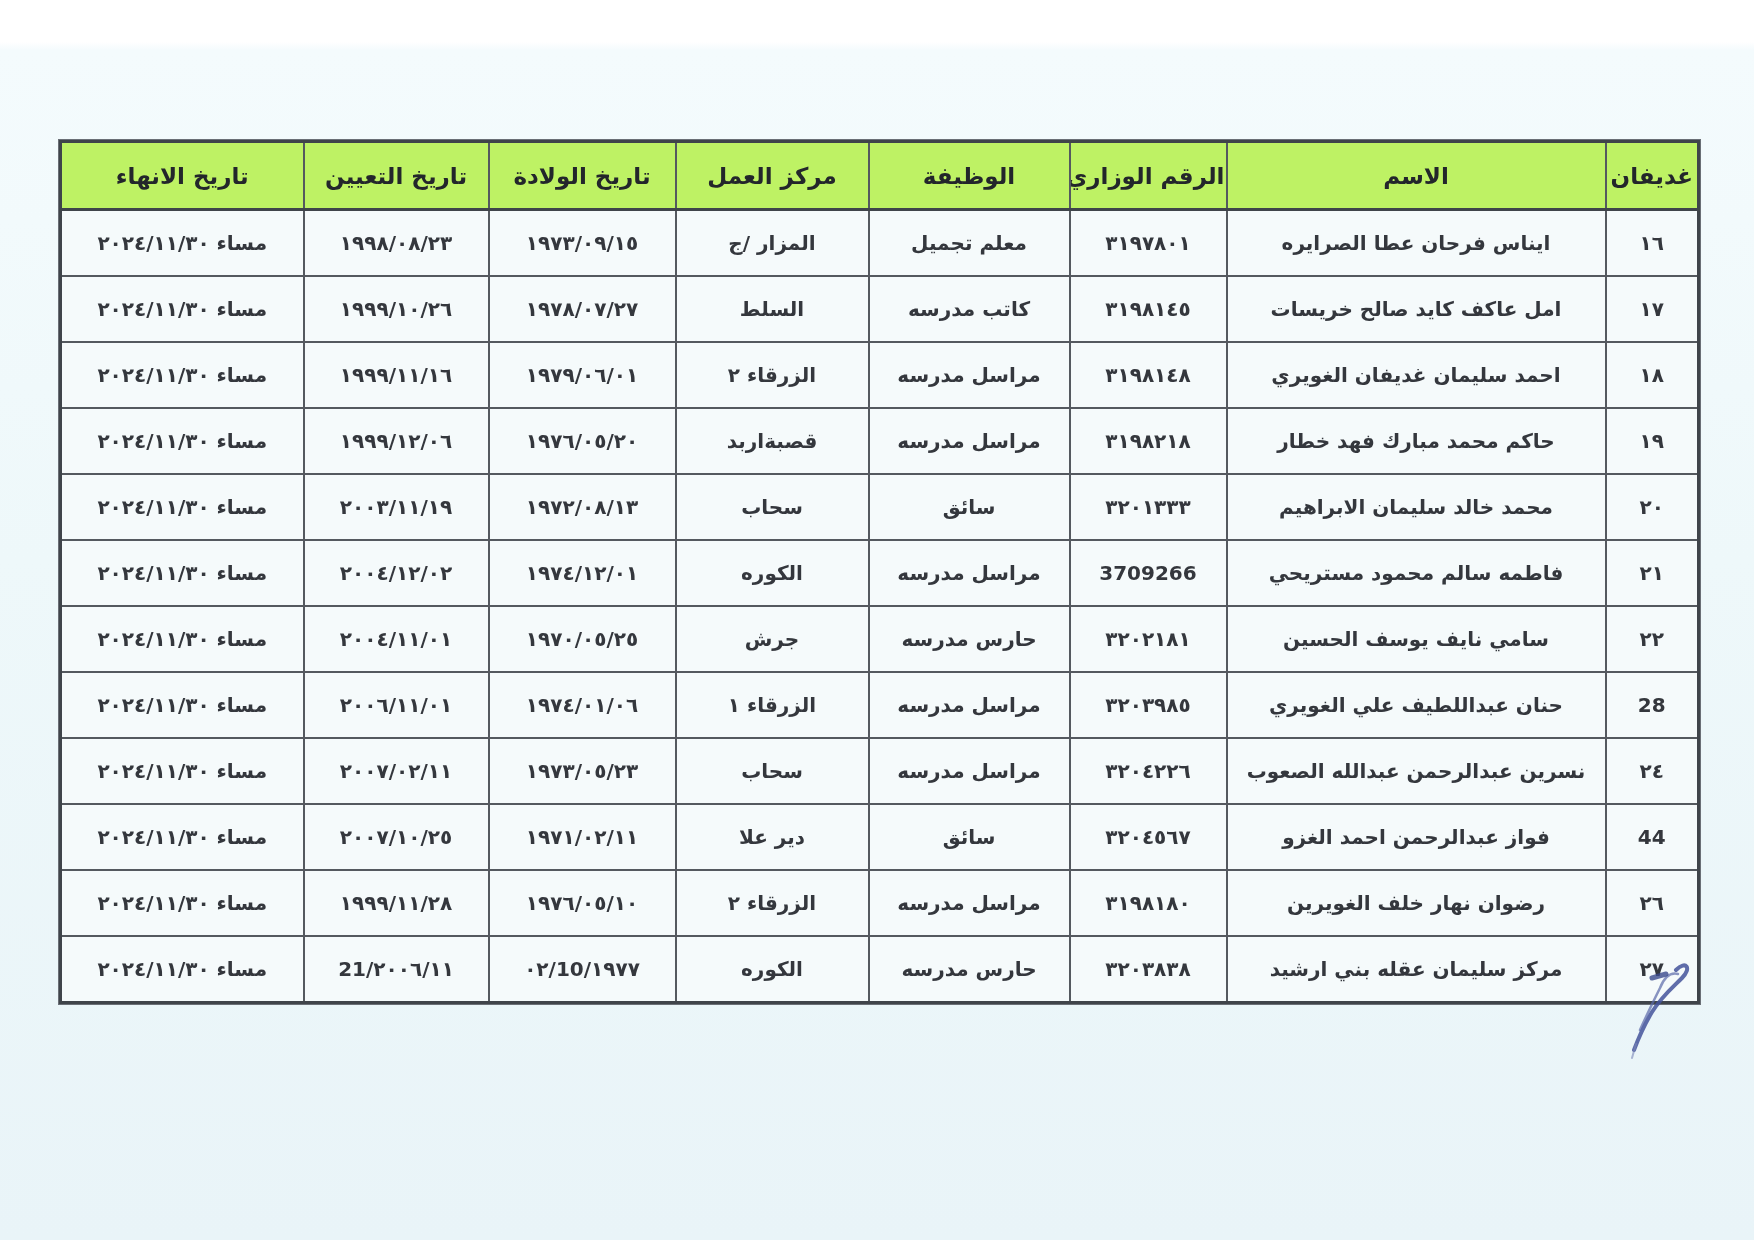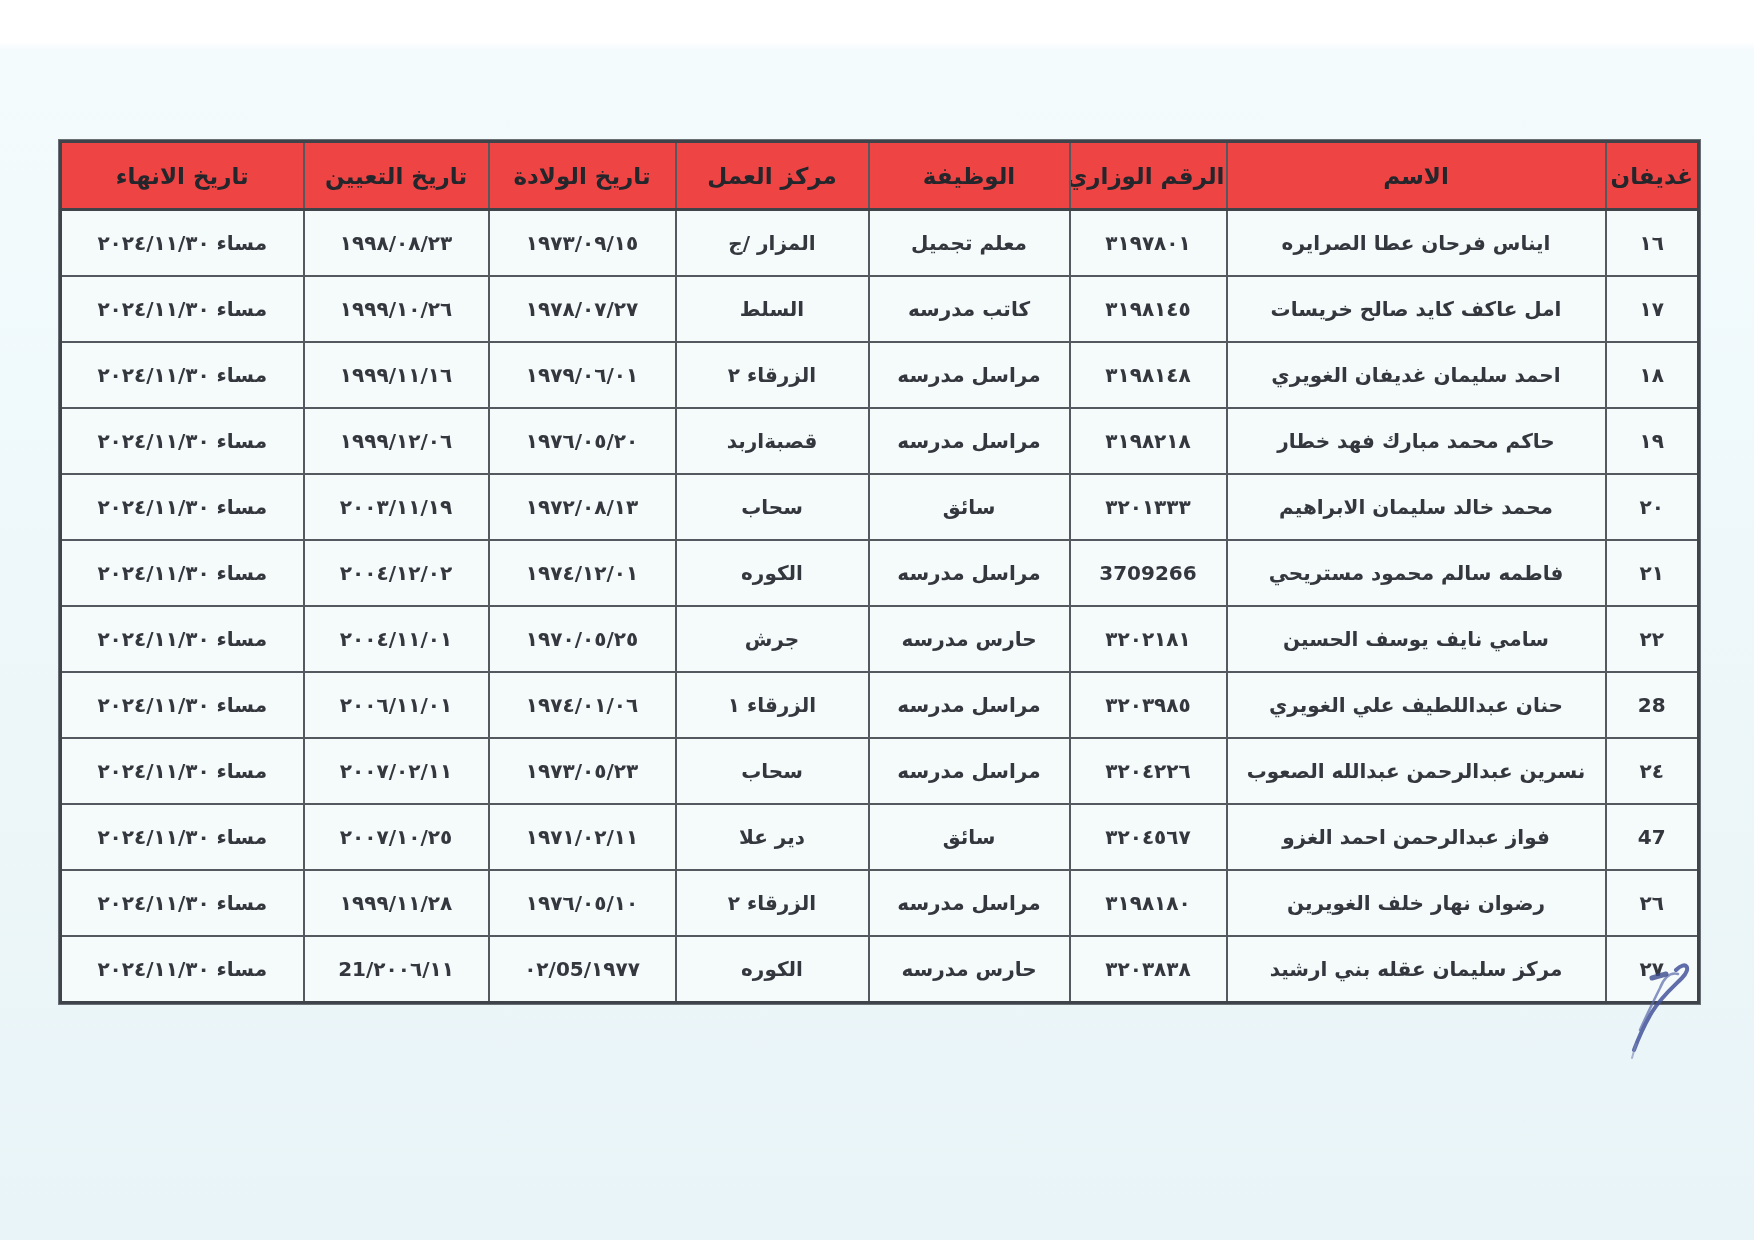--- a/index.html
+++ b/index.html
@@ -36,21 +36,21 @@
     text-align: center;
     vertical-align: middle;
     color: #23262b;
     overflow: hidden;
     white-space: nowrap;
   }
   table.emp-table {
     border: 3px solid #3f444a;
   }
   table.emp-table th {
-    background: #ef4444;
+    background: #bef264;
     height: 63px;
     font-size: 23px;
     font-weight: bold;
     border-bottom: 3px solid #3f444a;
   }
   table.emp-table td {
     background: #f5fafb;
     height: 62px;
     font-size: 20px;
     font-weight: bold;
@@ -185,21 +185,21 @@
           <td>٢٤</td>
           <td>نسرين عبدالرحمن عبدالله الصعوب</td>
           <td>٣٢٠٤٢٢٦</td>
           <td>مراسل مدرسه</td>
           <td>سحاب</td>
           <td>١٩٧٣/٠٥/٢٣</td>
           <td>٢٠٠٧/٠٢/١١</td>
           <td>مساء ٢٠٢٤/١١/٣٠</td>
         </tr>
         <tr>
-          <td>47</td>
+          <td>44</td>
           <td>فواز عبدالرحمن احمد الغزو</td>
           <td>٣٢٠٤٥٦٧</td>
           <td>سائق</td>
           <td>دير علا</td>
           <td>١٩٧١/٠٢/١١</td>
           <td>٢٠٠٧/١٠/٢٥</td>
           <td>مساء ٢٠٢٤/١١/٣٠</td>
         </tr>
         <tr>
           <td>٢٦</td>
@@ -210,21 +210,21 @@
           <td>١٩٧٦/٠٥/١٠</td>
           <td>١٩٩٩/١١/٢٨</td>
           <td>مساء ٢٠٢٤/١١/٣٠</td>
         </tr>
         <tr>
           <td>٢٧</td>
           <td>مركز سليمان عقله بني ارشيد</td>
           <td>٣٢٠٣٨٣٨</td>
           <td>حارس مدرسه</td>
           <td>الكوره</td>
-          <td>١٩٧٧/05/٠٢</td>
+          <td>١٩٧٧/10/٠٢</td>
           <td>٢٠٠٦/١١/21</td>
           <td>مساء ٢٠٢٤/١١/٣٠</td>
         </tr>
       </tbody>
   </table>
 
   <svg class="signature" viewBox="0 0 70 110" xmlns="http://www.w3.org/2000/svg">
     <path d="M54 12 C64 2 70 10 60 20 C50 30 40 38 30 54 C24 64 18 76 12 92" fill="none" stroke="#44549b" stroke-width="4" stroke-linecap="round" opacity="0.85"></path>
     <path d="M56 16 C48 14 42 20 38 30 C32 42 26 54 18 72" fill="none" stroke="#5a68a8" stroke-width="2.5" stroke-linecap="round" opacity="0.7"></path>
     <path d="M30 20 L44 16" fill="none" stroke="#3a4a8c" stroke-width="5" stroke-linecap="round" opacity="0.8"></path>

